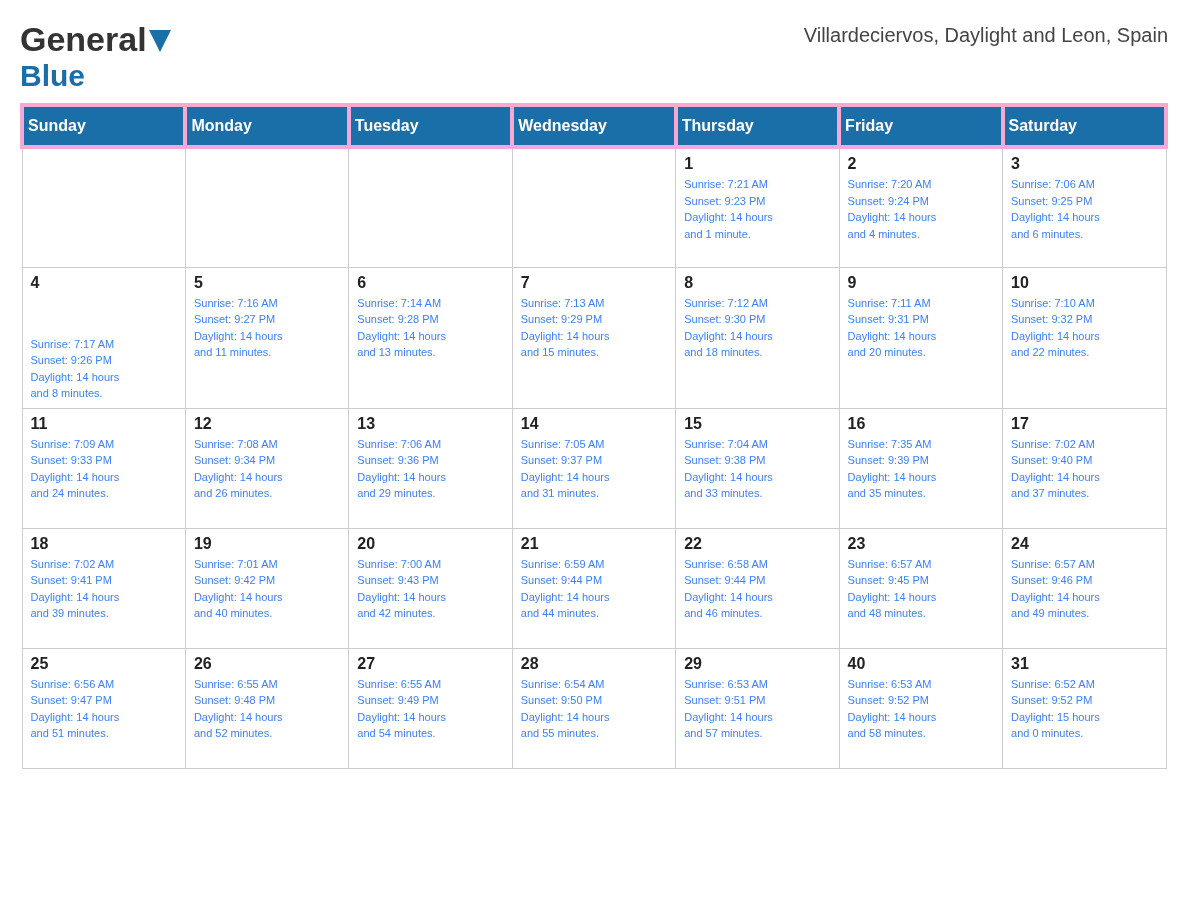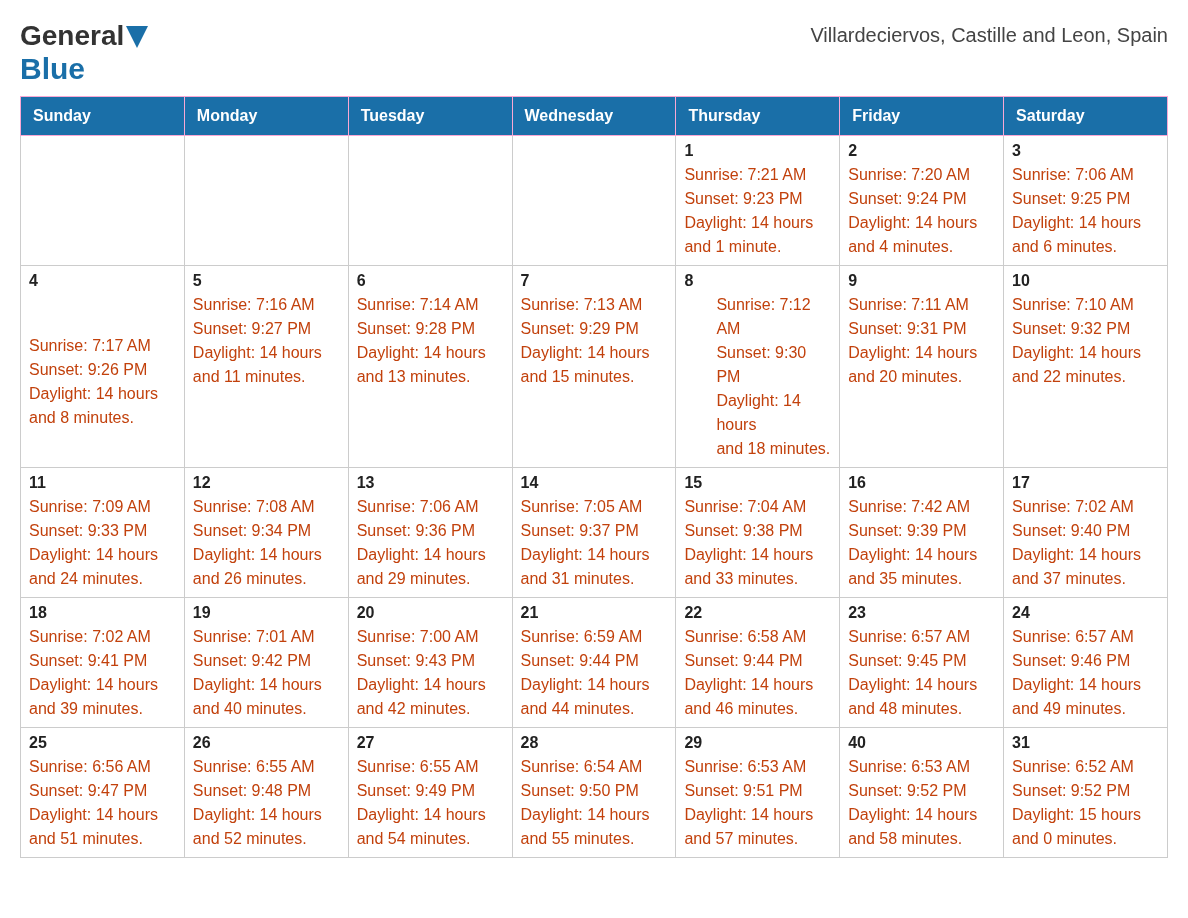--- a/index.html
+++ b/index.html
@@ -38,48 +38,48 @@
     .calendar {
       width: 100%;
       border-collapse: collapse;
       margin-top: 10px;
     }
     .calendar th {
       background-color: #1a6fa8;
       color: #fff;
       font-size: 16px;
       font-weight: bold;
-      padding: 10px 12px;
+      padding: 10px 4px;
       text-align: left;
-      border: 1px solid #f9a8d4;
+      border: 4px solid #f9a8d4;
     }
     .calendar td {
       border: 1px solid #ccc;
       vertical-align: top;
       padding: 6px 8px;
       width: 14.28%;
       height: 120px;
     }
     .day-number {
       font-size: 16px;
       font-weight: bold;
       color: #222;
       display: block;
       margin-bottom: 3px;
     }
     .day-info {
-      font-size: 16px;
-      color: #c2410c;
+      font-size: 11px;
+      color: #3b82f6;
       line-height: 1.5;
     }
     .empty-cell {
       background: #fff;
     }
     .logo-g {
-      font-size: 28px;
+      font-size: 34px;
       font-weight: bold;
       color: #333;
     }
     .logo-row1 {
       display: flex;
       align-items: center;
     }
     .logo-row2 {
       font-size: 30px;
       font-weight: bold;
@@ -93,21 +93,21 @@
   <div class="logo">
     <div class="logo-row1">
       <span class="logo-g">General</span>
       <svg width="22" height="22" viewBox="0 0 22 22" style="margin-left:2px;margin-top:2px;">
         <polygon points="0,0 22,0 11,22" fill="#1a6fa8"></polygon>
       </svg>
     </div>
     <div class="logo-row2">Blue</div>
   </div>
   <div class="title-section">
-    <div class="location">Villardeciervos, Castille and Leon, Spain</div>
+    <div class="location">Villardeciervos, Daylight and Leon, Spain</div>
   </div>
 </div>
 
 <table class="calendar">
   <thead>
     <tr>
     <th>Sunday</th>
         <th>Monday</th>
         <th>Tuesday</th>
         <th>Wednesday</th>
@@ -168,21 +168,21 @@
         </td>
         <td>
           <span class="day-number">7</span>
           <div class="day-info" style="white-space: pre-line;">Sunrise: 7:13 AM
 Sunset: 9:29 PM
 Daylight: 14 hours
 and 15 minutes.</div>
         </td>
         <td>
           <span class="day-number">8</span>
-          <div class="day-info" style="white-space: pre-line; margin-left: 32px;">Sunrise: 7:12 AM
+          <div class="day-info" style="white-space: pre-line;">Sunrise: 7:12 AM
 Sunset: 9:30 PM
 Daylight: 14 hours
 and 18 minutes.</div>
         </td>
         <td>
           <span class="day-number">9</span>
           <div class="day-info" style="white-space: pre-line;">Sunrise: 7:11 AM
 Sunset: 9:31 PM
 Daylight: 14 hours
 and 20 minutes.</div>
@@ -226,21 +226,21 @@
         </td>
         <td>
           <span class="day-number">15</span>
           <div class="day-info" style="white-space: pre-line;">Sunrise: 7:04 AM
 Sunset: 9:38 PM
 Daylight: 14 hours
 and 33 minutes.</div>
         </td>
         <td>
           <span class="day-number">16</span>
-          <div class="day-info" style="white-space: pre-line;">Sunrise: 7:42 AM
+          <div class="day-info" style="white-space: pre-line;">Sunrise: 7:35 AM
 Sunset: 9:39 PM
 Daylight: 14 hours
 and 35 minutes.</div>
         </td>
         <td>
           <span class="day-number">17</span>
           <div class="day-info" style="white-space: pre-line;">Sunrise: 7:02 AM
 Sunset: 9:40 PM
 Daylight: 14 hours
 and 37 minutes.</div>

